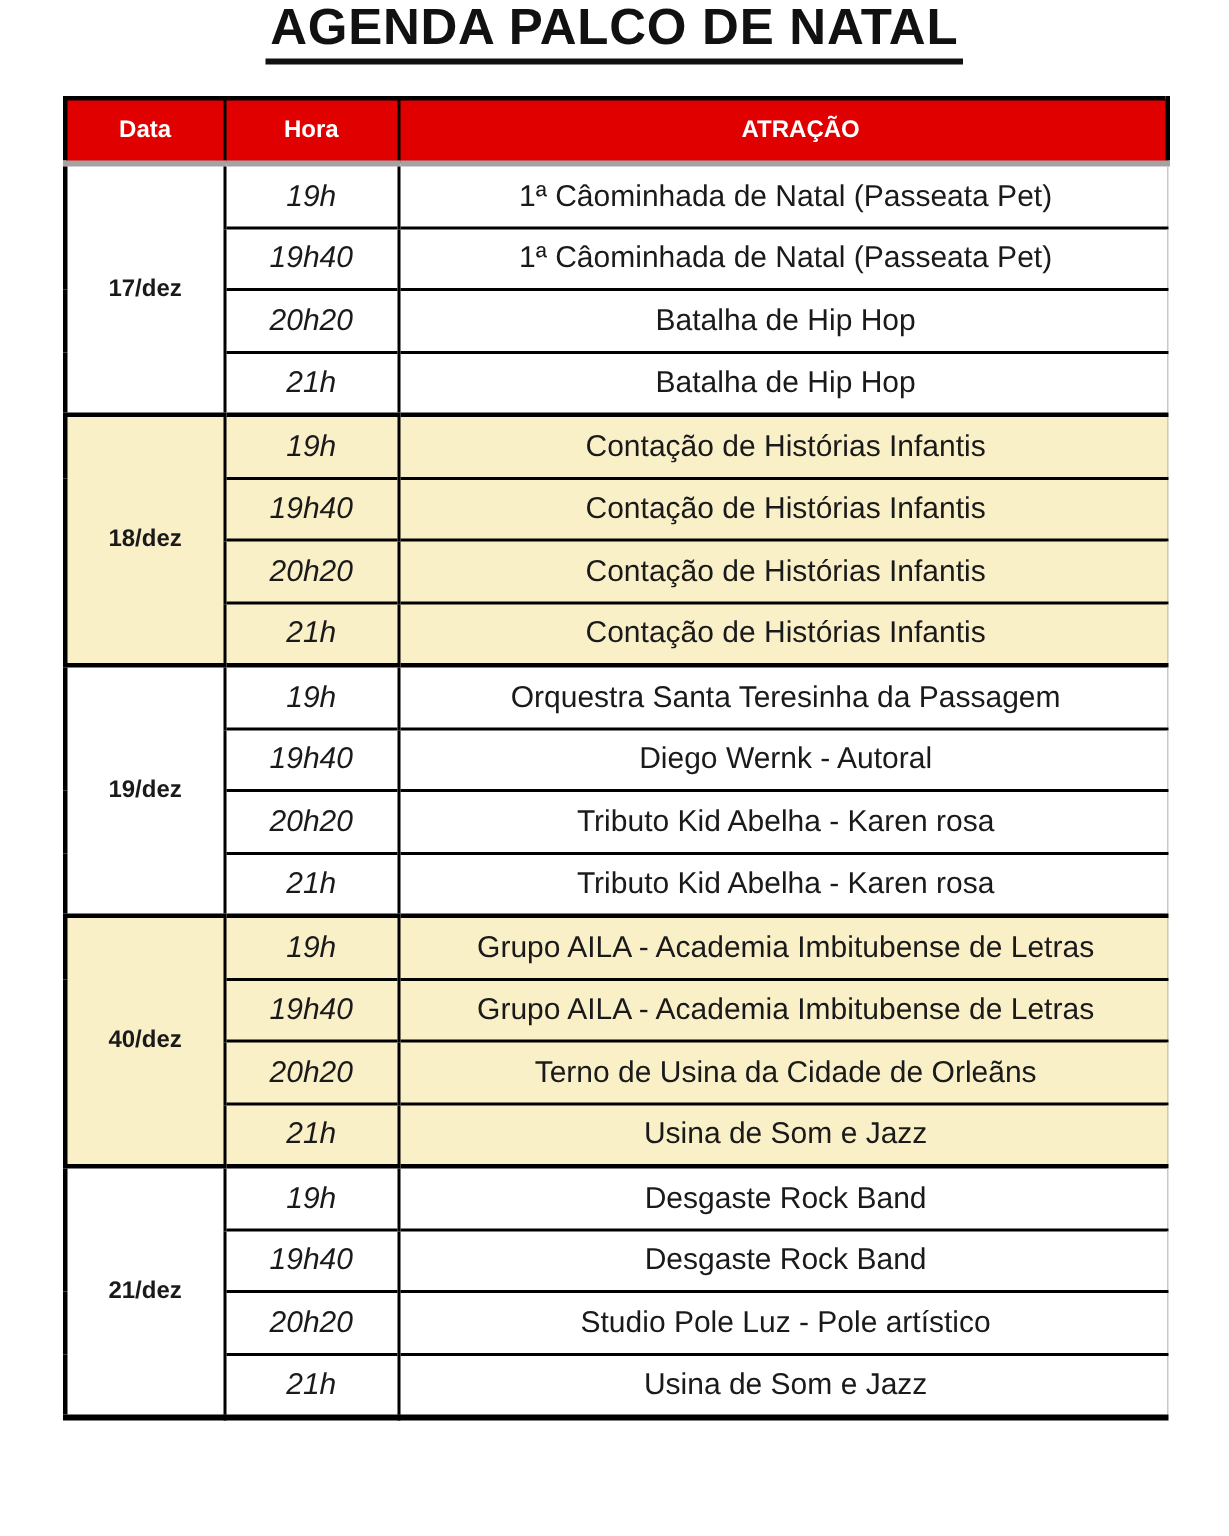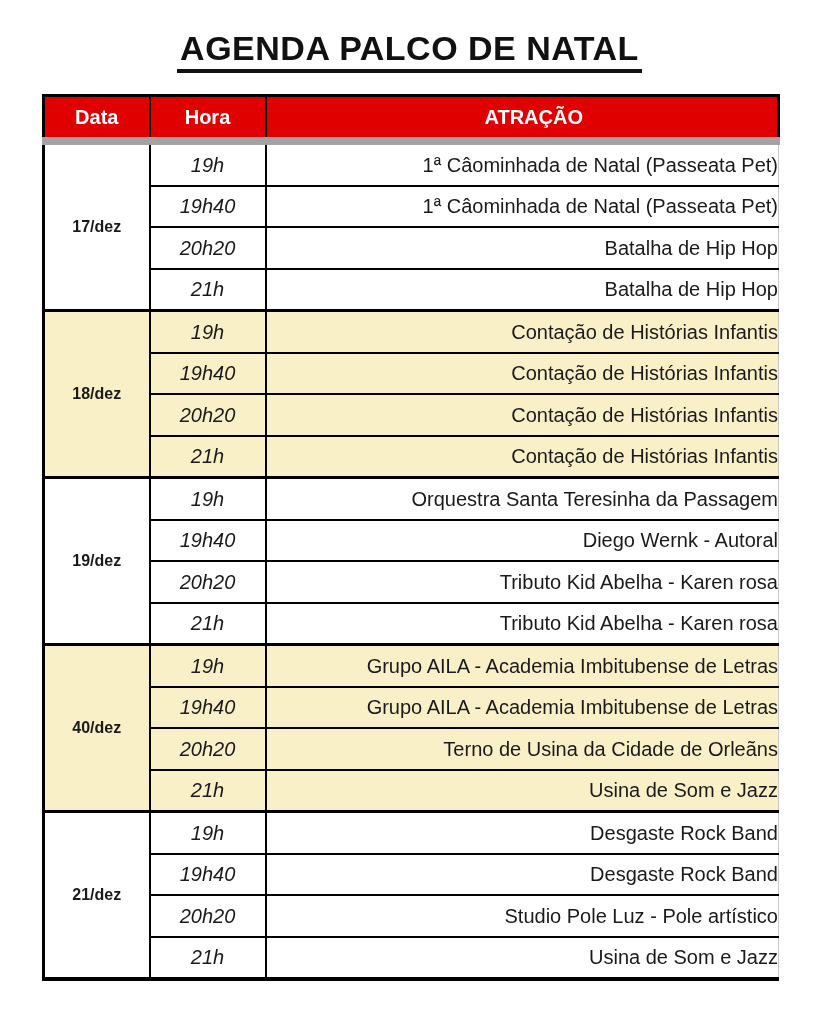--- a/index.html
+++ b/index.html
@@ -10,21 +10,20 @@
   }
   .page {
     position: relative;
     width: 819px;
     height: 1024px;
     background: #ffffff;
     overflow: hidden;
   }
   .title {
     margin: 0;
-    padding-top: 30px;
     text-align: center;
   }
   .title span {
     display: inline-block;
     font-size: 34px;
     font-weight: bold;
     color: #111111;
     letter-spacing: 0.5px;
     border-bottom: 4px solid #111111;
     padding: 0 3px 2px 3px;
@@ -39,25 +38,25 @@
     border-left: 3px solid #000;
     border-bottom: 4px solid #000;
     border-right: 1px solid #c9c9c9;
   }
   col.c-data  { width: 106px; }
   col.c-hora  { width: 116px; }
   col.c-atr   { width: 513px; }
   th {
     background: var(--header-bg, #e00000);
     color: var(--header-text, #ffffff);
-    font-size: 20px;
+    font-size: 16px;
     font-weight: bold;
     height: 40px;
     text-align: center;
-    border-bottom: 8px solid #a3a3a3;
+    border-bottom: 4px solid #a3a3a3;
     padding: 0;
   }
   th.h-hora { border-left: 2px solid #000; border-right: 2px solid #000; }
   th.h-atr  { border-right: 3px solid #000; padding-left: 24px; }
   td {
     height: 39.5px;
     padding: 0;
     font-size: 20px;
     color: #1a1a1a;
     background: #ffffff;
@@ -72,21 +71,21 @@
     vertical-align: middle;
   }
   td.time-cell {
     font-style: italic;
     text-align: center;
     border-left: 2px solid #000;
     border-right: 2px solid #000;
     margin-left: 40px;
   }
   td.attraction-cell {
-    text-align: right;
+    text-align: center;
     padding-left: 3px;
   }
 </style>
 </head>
 <body>
 
 <div class="page">
   <h1 class="title">
     <span>AGENDA PALCO DE NATAL</span>
   </h1>

